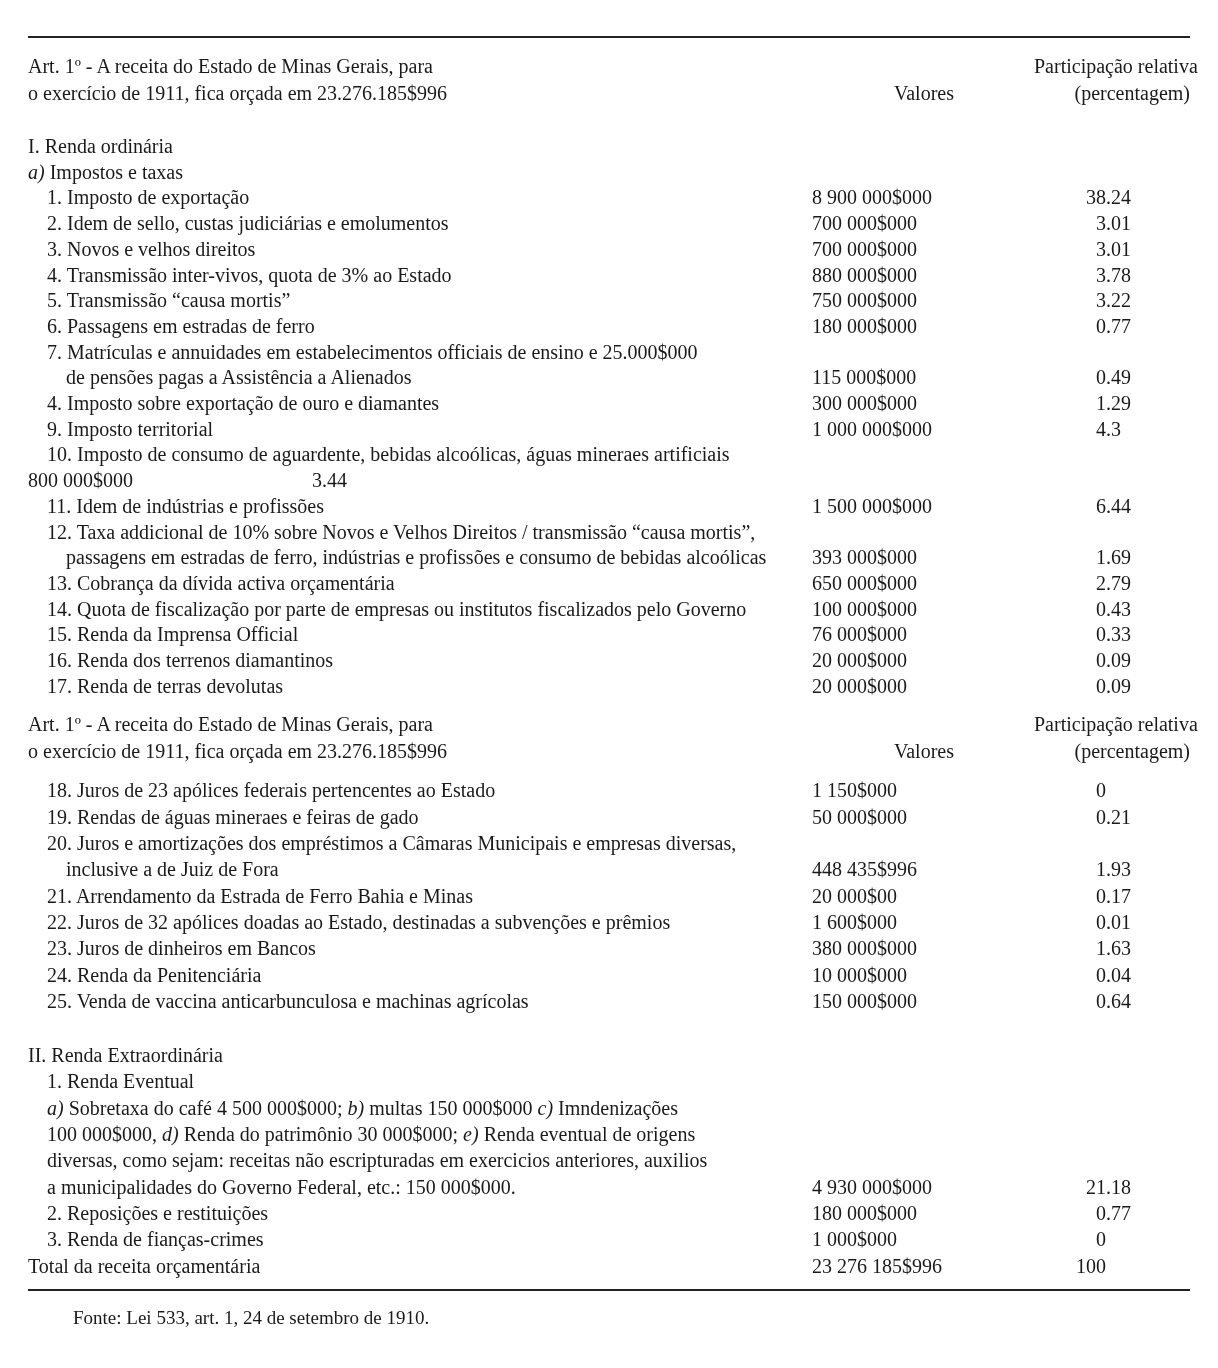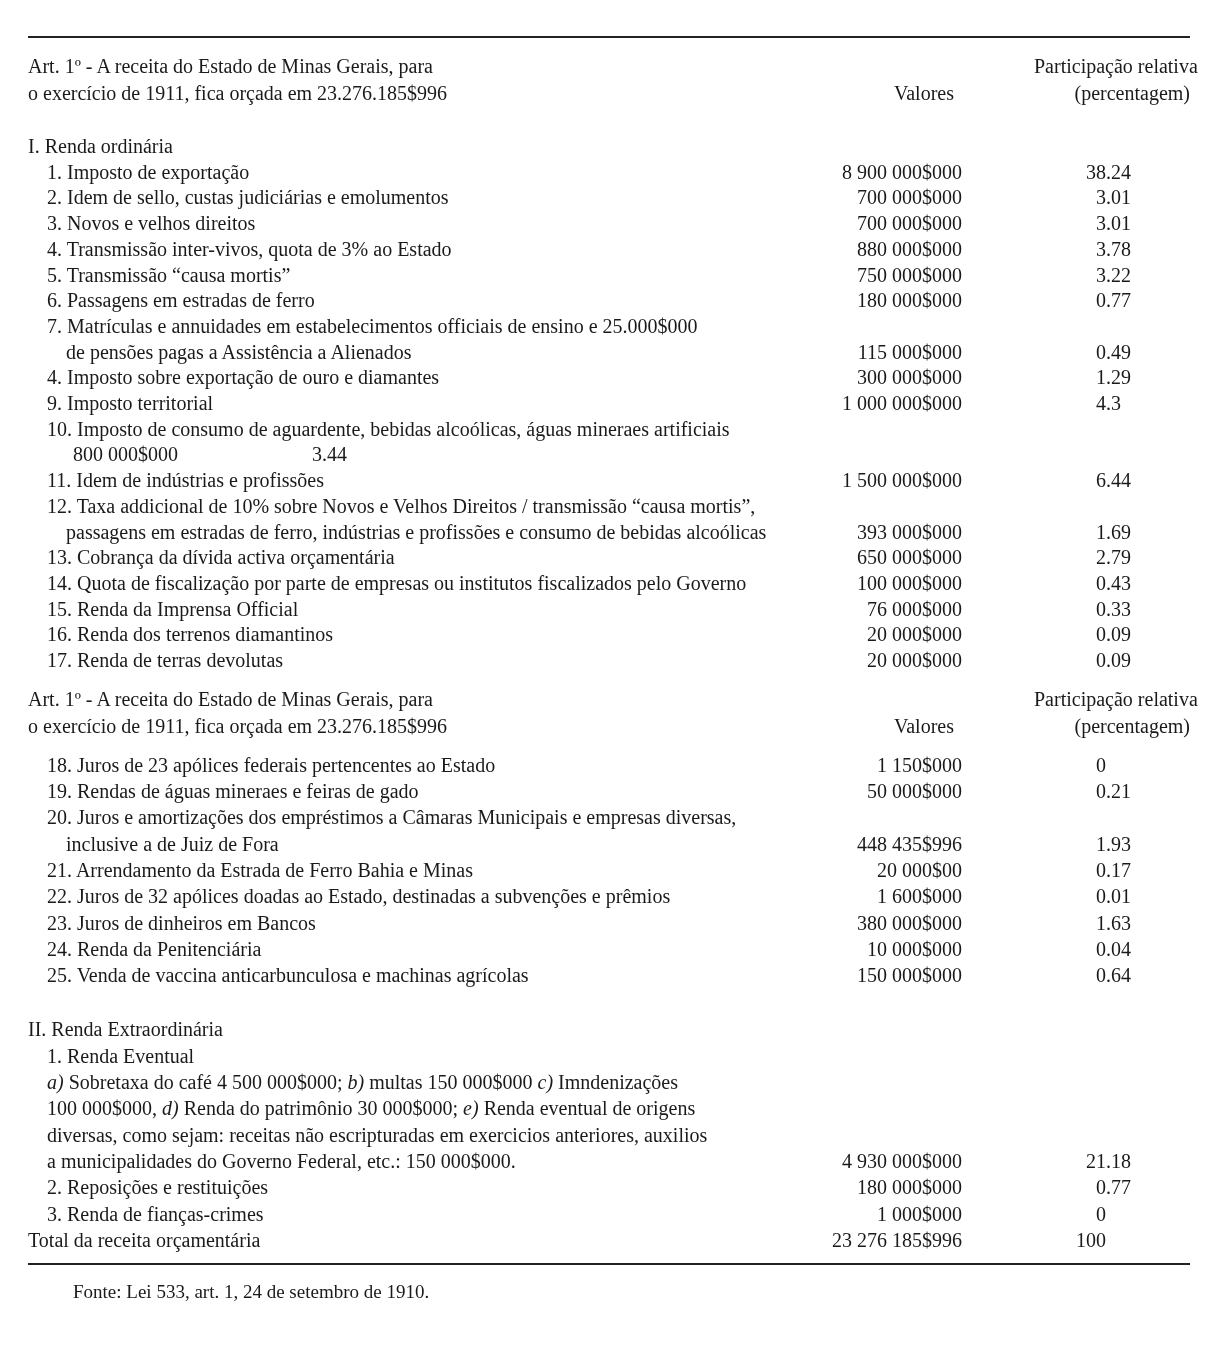--- a/index.html
+++ b/index.html
@@ -43,21 +43,21 @@
   .rows .row { display: flex; }
   .rows.part1 .row { line-height: 25.7px; }
   .rows.part2 .row, .rows.part3 .row { line-height: 26.3px; }
   .rows.part3 { margin-top: 28px; }
 
   .lbl { flex: 1 1 0; min-width: 0; white-space: nowrap; overflow: visible; }
   .row.item .lbl { padding-left: 19px; }
   .row.cont .lbl { padding-left: 38px; }
   .row.section .lbl, .row.total .lbl { padding-left: 0; }
 
-  .val { width: 150px; flex: none; text-align: right; white-space: nowrap; }
+  .val { width: 150px; flex: none; white-space: nowrap; }
 
   
   .pct { width: 228px; flex: none; display: flex; white-space: nowrap; }
   .pi { width: 144px; flex: none; text-align: right; }
   .pd { flex: none; text-align: left; }
 
   .fonte {
     margin-top: 16px;
     padding-left: 45px;
     font-size: 19px;
@@ -85,20 +85,21 @@
   <div class="rows part1">
       <div class="row section">
         <div class="lbl">I. Renda ordinária</div>
         <div class="val"></div>
         <div class="pct">
           <span class="pi"></span>
           <span class="pd"></span>
         </div>
       </div>
       <div class="row section">
+        <div class="lbl"><i>a)</i> Impostos e taxas</div>
         <div class="val"></div>
         <div class="pct">
           <span class="pi"></span>
           <span class="pd"></span>
         </div>
       </div>
       <div class="row item">
         <div class="lbl">1. Imposto de exportação</div>
         <div class="val">8 900 000$000</div>
         <div class="pct">

